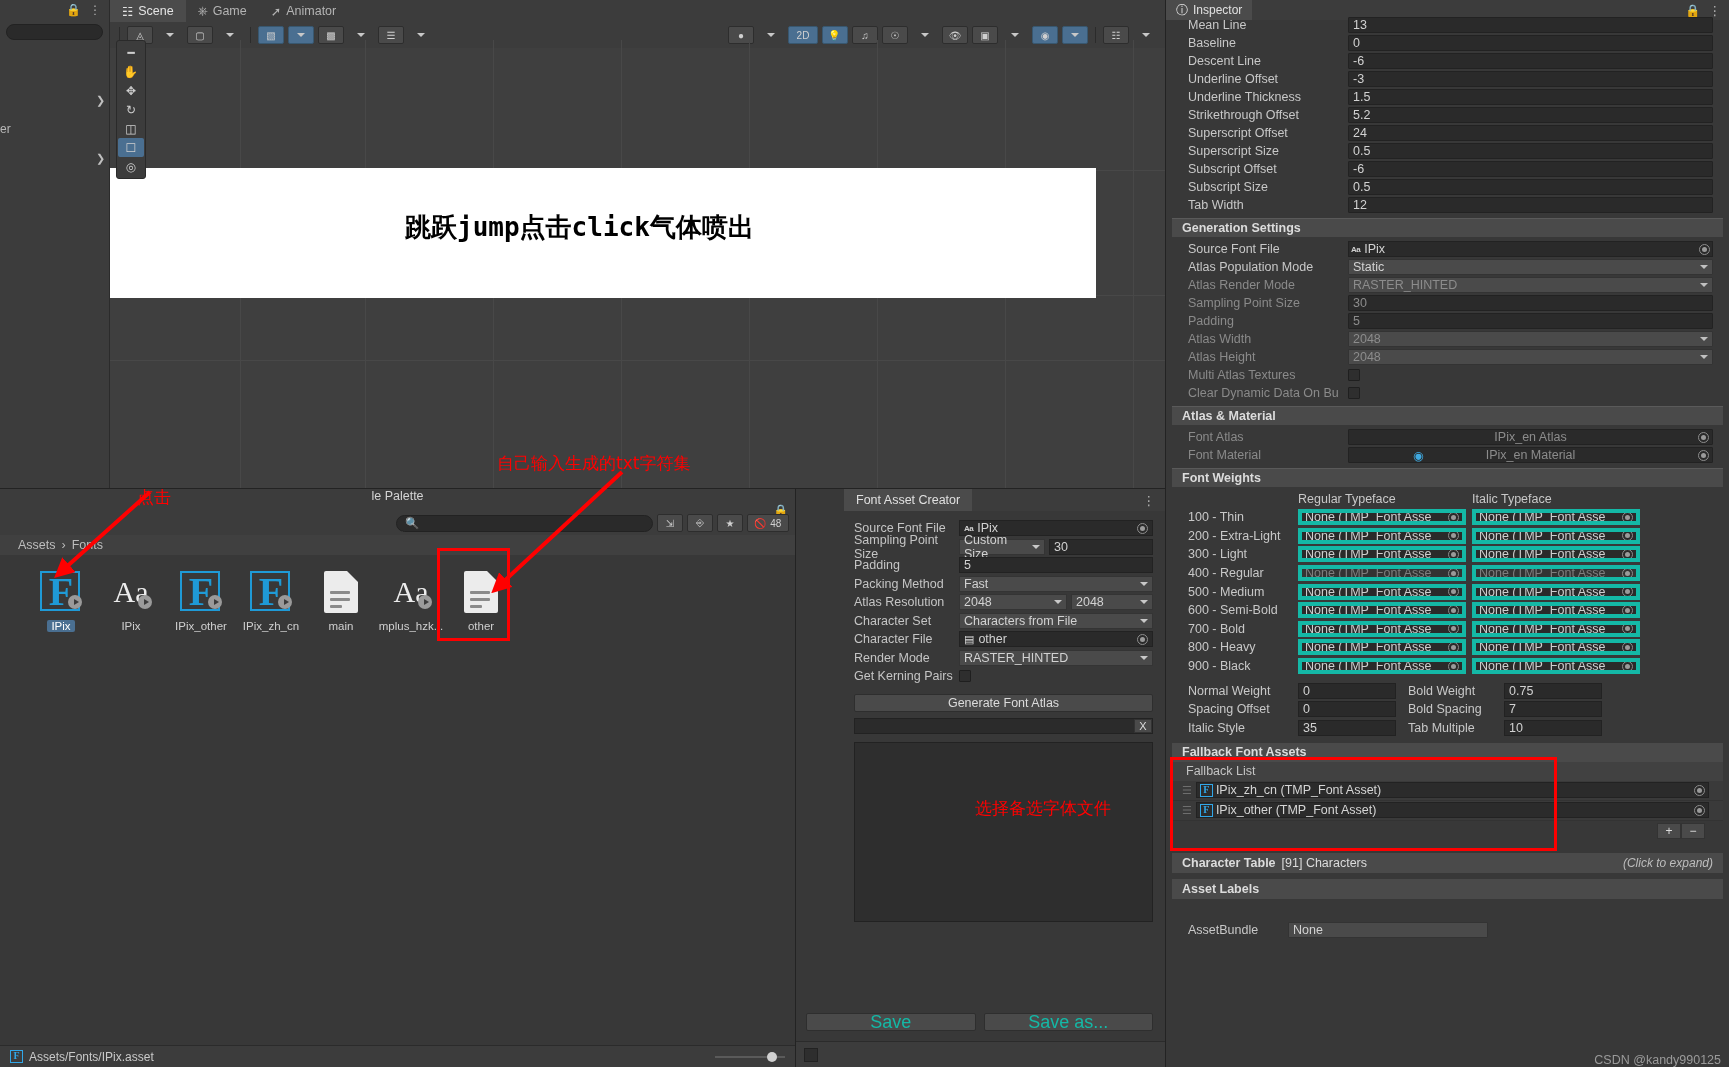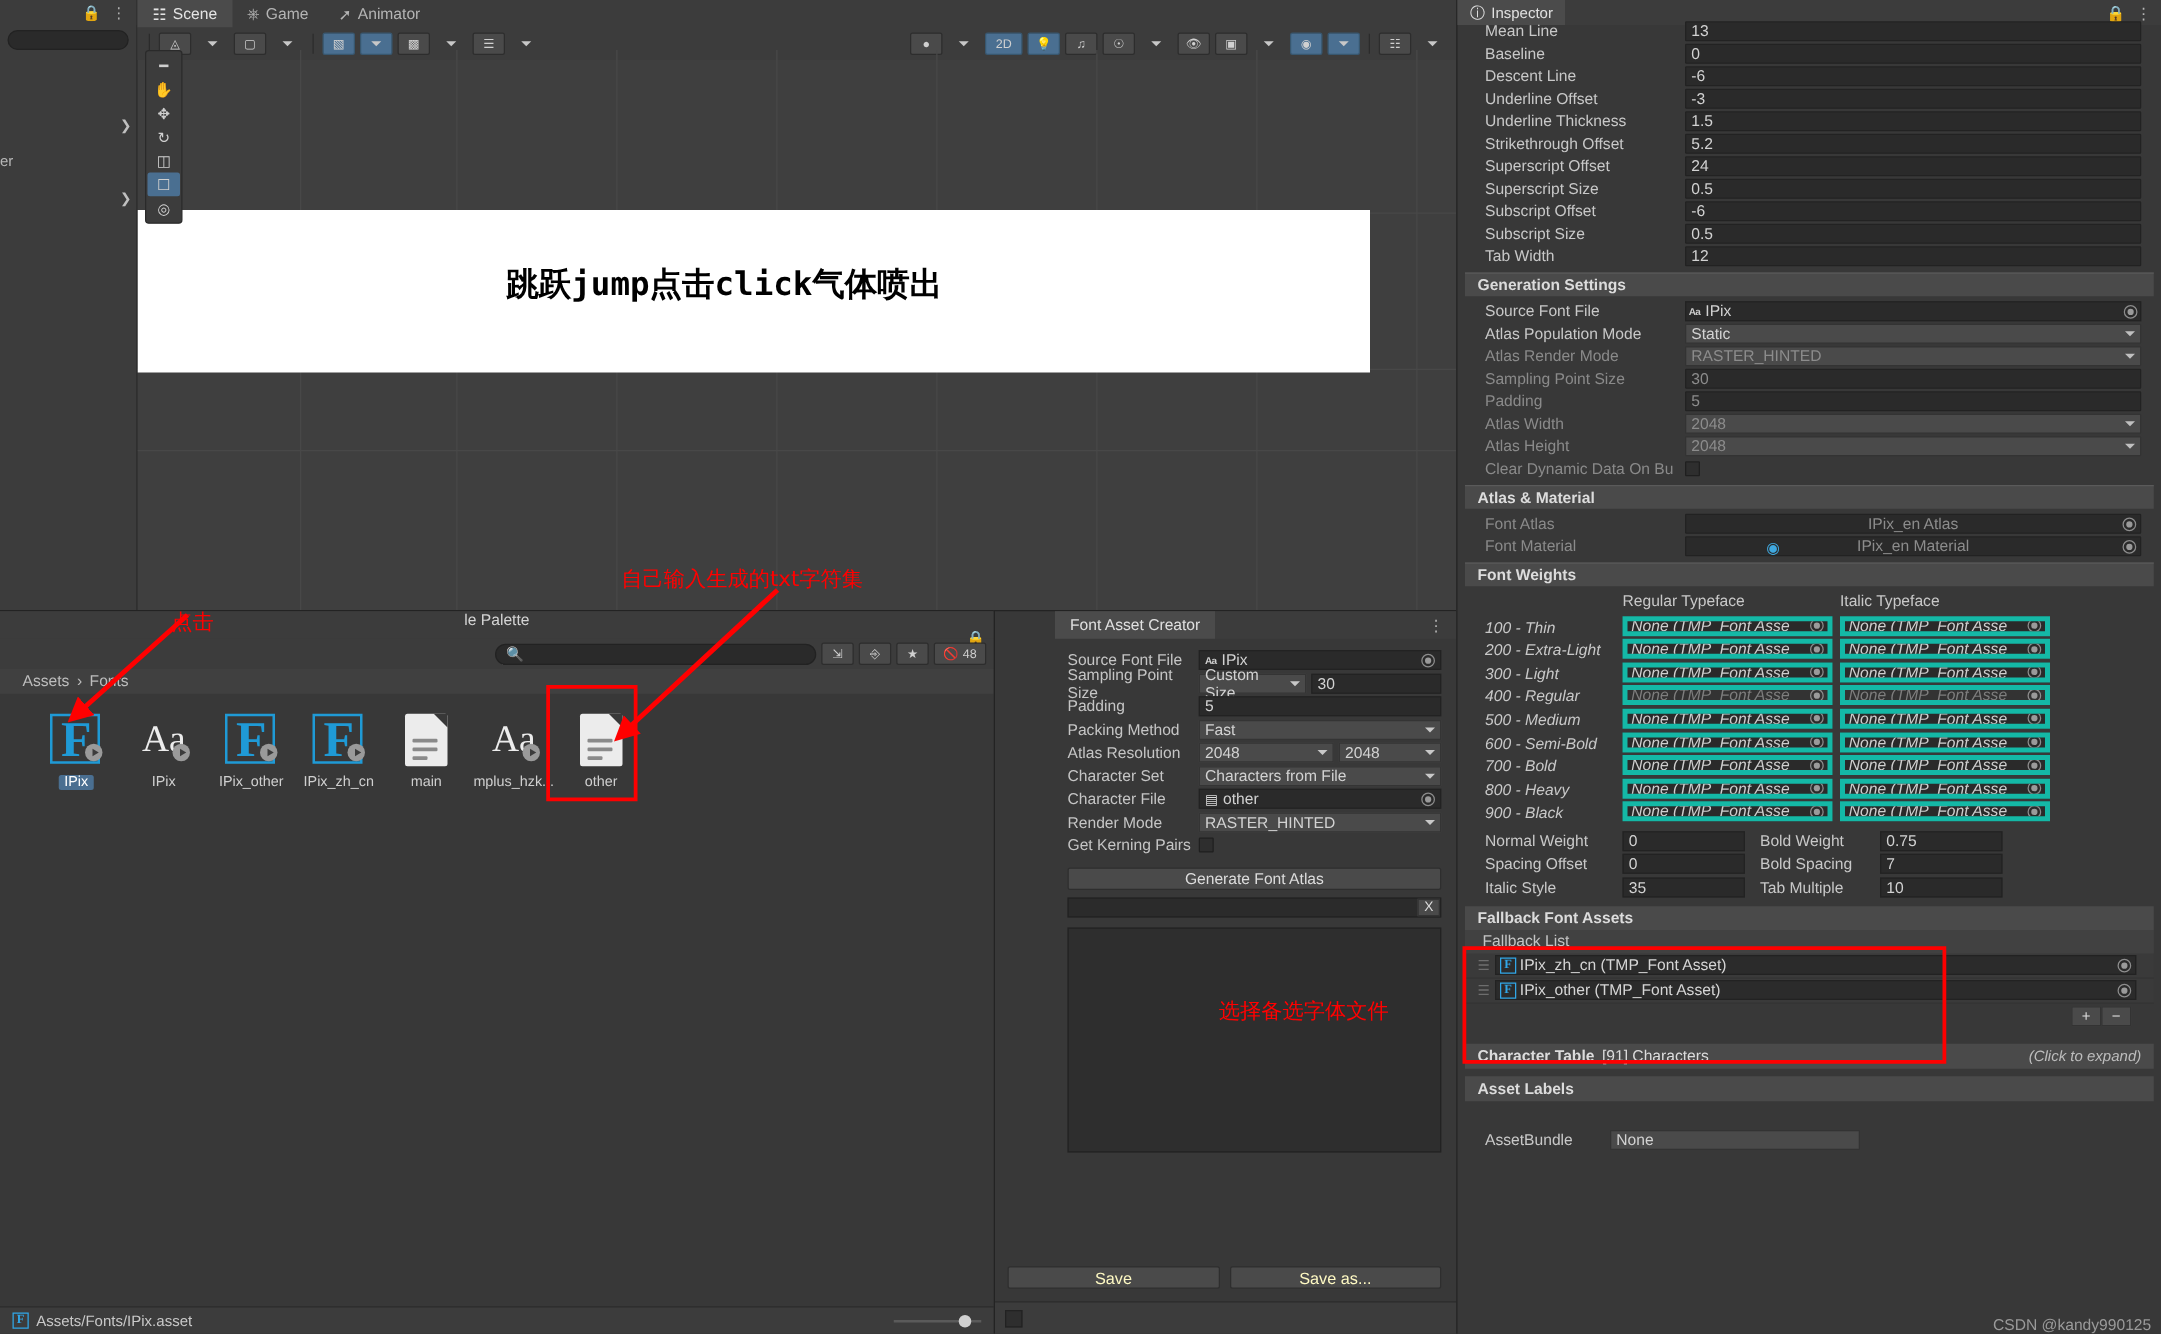--- a/index.html
+++ b/index.html
@@ -43,21 +43,21 @@
             gap:4px;padding:0 2px;font-size:12.5px;color:#d2d2d2;margin-right:16px;}
   .radio{width:11px;height:11px;border-radius:50%;border:1px solid #8d8d8d;display:inline-block;margin-left:auto;flex:none;}
   .radio i{display:block;width:5px;height:5px;border-radius:50%;background:#9a9a9a;margin:2px auto;}
   .chk{width:12px;height:12px;background:#2e2e2e;border:1px solid #1f1f1f;border-radius:1px;}
   .aaicon{font-size:8px;font-weight:bold;letter-spacing:-0.5px;color:#cfcfcf;}
   .ficon{width:13px;height:13px;border:1.5px solid #31a7e8;color:#31a7e8;font-weight:bold;
          font-size:10px;line-height:10px;text-align:center;font-family:"Liberation Serif",serif;flex:none;}
 
   
   .fw-head{display:flex;padding-left:22px;height:18px;align-items:center;font-size:12.5px;color:#c8c8c8;}
-  .fw-row{display:flex;align-items:flex-end;height:18.6px;padding-left:22px;font-style:italic;}
+  .fw-row{display:flex;align-items:center;height:18.6px;padding-left:22px;}
   .fw-row .wlbl{width:110px;font-size:12.5px;color:#c8c8c8;}
   .fw-cell{width:168px;height:16px;background:#2a2a2a;border:4px solid #14b8a6;display:flex;align-items:center;
            padding:0 3px;font-size:12.5px;color:#cfcfcf;margin-right:6px;overflow:hidden;white-space:nowrap;}
   .fw-cell.dim{color:#7e7e7e;background:#333;}
 
   .numrow{display:flex;align-items:center;height:18.5px;padding-left:22px;}
   .numrow .n1{width:110px;font-size:12.5px;color:#c8c8c8;}
   .numin{width:98px;height:16px;background:#2a2a2a;border:1px solid #222;font-size:12.5px;color:#d2d2d2;
          display:flex;align-items:center;padding:0 4px;margin-right:12px;}
 
@@ -127,21 +127,21 @@
   .fac-in{flex:1;height:16px;background:#2a2a2a;border:1px solid #222;display:flex;align-items:center;gap:4px;padding:0 4px;font-size:12.5px;color:#d2d2d2;}
   .fac-in.grey{background:#4a4a4a;border-color:#343434;}
   .fac-in.split{margin-right:4px;}
   .genbtn{margin:8px 12px 0 10px;height:18px;background:#4a4a4a;border:1px solid #2e2e2e;border-radius:2px;
           display:flex;align-items:center;justify-content:center;font-size:12.5px;color:#dcdcdc;}
   .progbar{margin:6px 12px 0 10px;height:16px;background:#2b2b2b;border:1px solid #222;display:flex;align-items:center;}
   .xbtn{margin-left:auto;width:18px;height:14px;background:#4a4a4a;border:1px solid #333;display:flex;align-items:center;justify-content:center;font-size:11px;color:#ddd;}
   .preview{margin:8px 12px 0 10px;height:180px;background:#2e2e2e;border:1px solid #222;}
   .savebar{position:absolute;left:10px;right:12px;bottom:36px;display:flex;gap:8px;}
   .savebar div{flex:1;height:18px;background:#4a4a4a;border:1px solid #2e2e2e;border-radius:2px;
-               display:flex;align-items:center;justify-content:center;font-size:13px;color:#fef9c3;}
+               display:flex;align-items:center;justify-content:center;font-size:18px;color:#14b8a6;}
   .facfoot{position:absolute;left:0;bottom:0;width:370px;height:26px;background:#3c3c3c;border-top:1px solid #2b2b2b;}
   .facfoot .sq{position:absolute;left:8px;top:6px;width:14px;height:14px;background:#2e2e2e;border:1px solid #222;}
 
   
   .annot{position:absolute;color:#ff0000;font-family:"DejaVu Sans", sans-serif;font-size:17px;white-space:nowrap;}
   .watermark{position:absolute;right:8px;bottom:0;color:#9a9a9a;font-size:12.5px;}
 
   
   #leftstrip{left:0;top:0;width:110px;height:488px;background:#3c3c3c;border-right:1px solid #2b2b2b;}
   .hierrow{height:20px;background:#3c3c3c;display:flex;align-items:center;justify-content:flex-end;gap:8px;padding-right:8px;color:#b0b0b0;font-size:12px;}
@@ -552,20 +552,24 @@
       </span>
     </div>
     <div class="row">
       <span class="lbl dim">Atlas Height</span>
       <span class="fld grey dimtxt">
         <span>2048</span>
         <i class="ddarrow"></i>
       </span>
     </div>
     <div class="row">
+      <span class="lbl dim">Multi Atlas Textures</span>
+      <span class="chk"></span>
+    </div>
+    <div class="row">
       <span class="lbl dim">Clear Dynamic Data On Bu</span>
       <span class="chk"></span>
     </div>
   </div>
 
   <div class="sect">Atlas &amp; Material</div>
   <div class="row">
     <span class="lbl dim">Font Atlas</span>
     <span class="fld dimtxt" style="justify-content:center;position:relative">
       <span>IPix_en Atlas</span>

